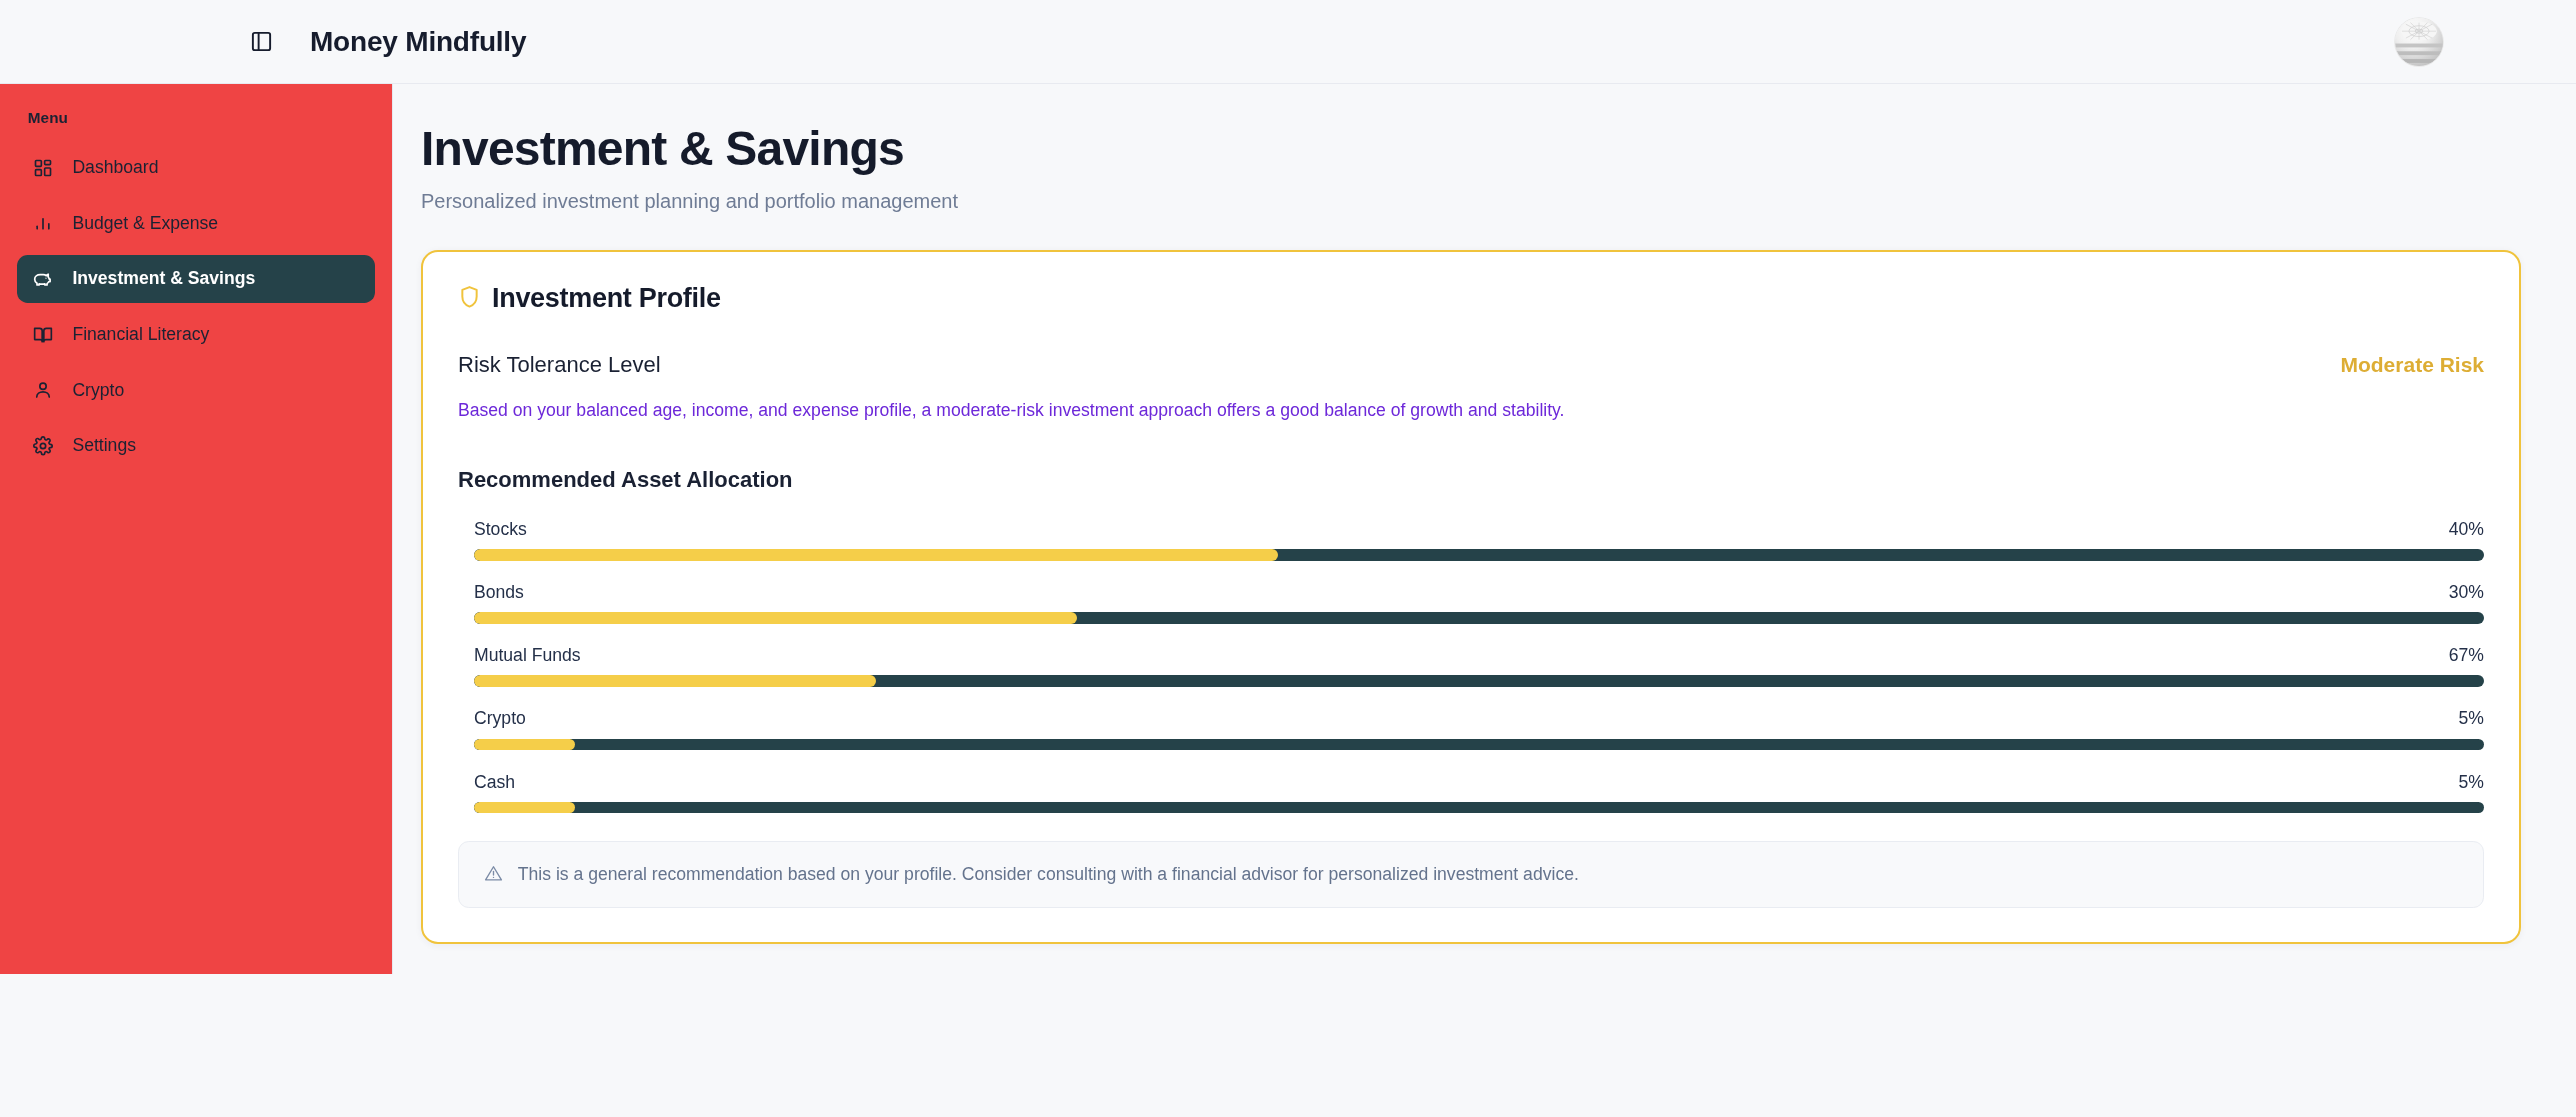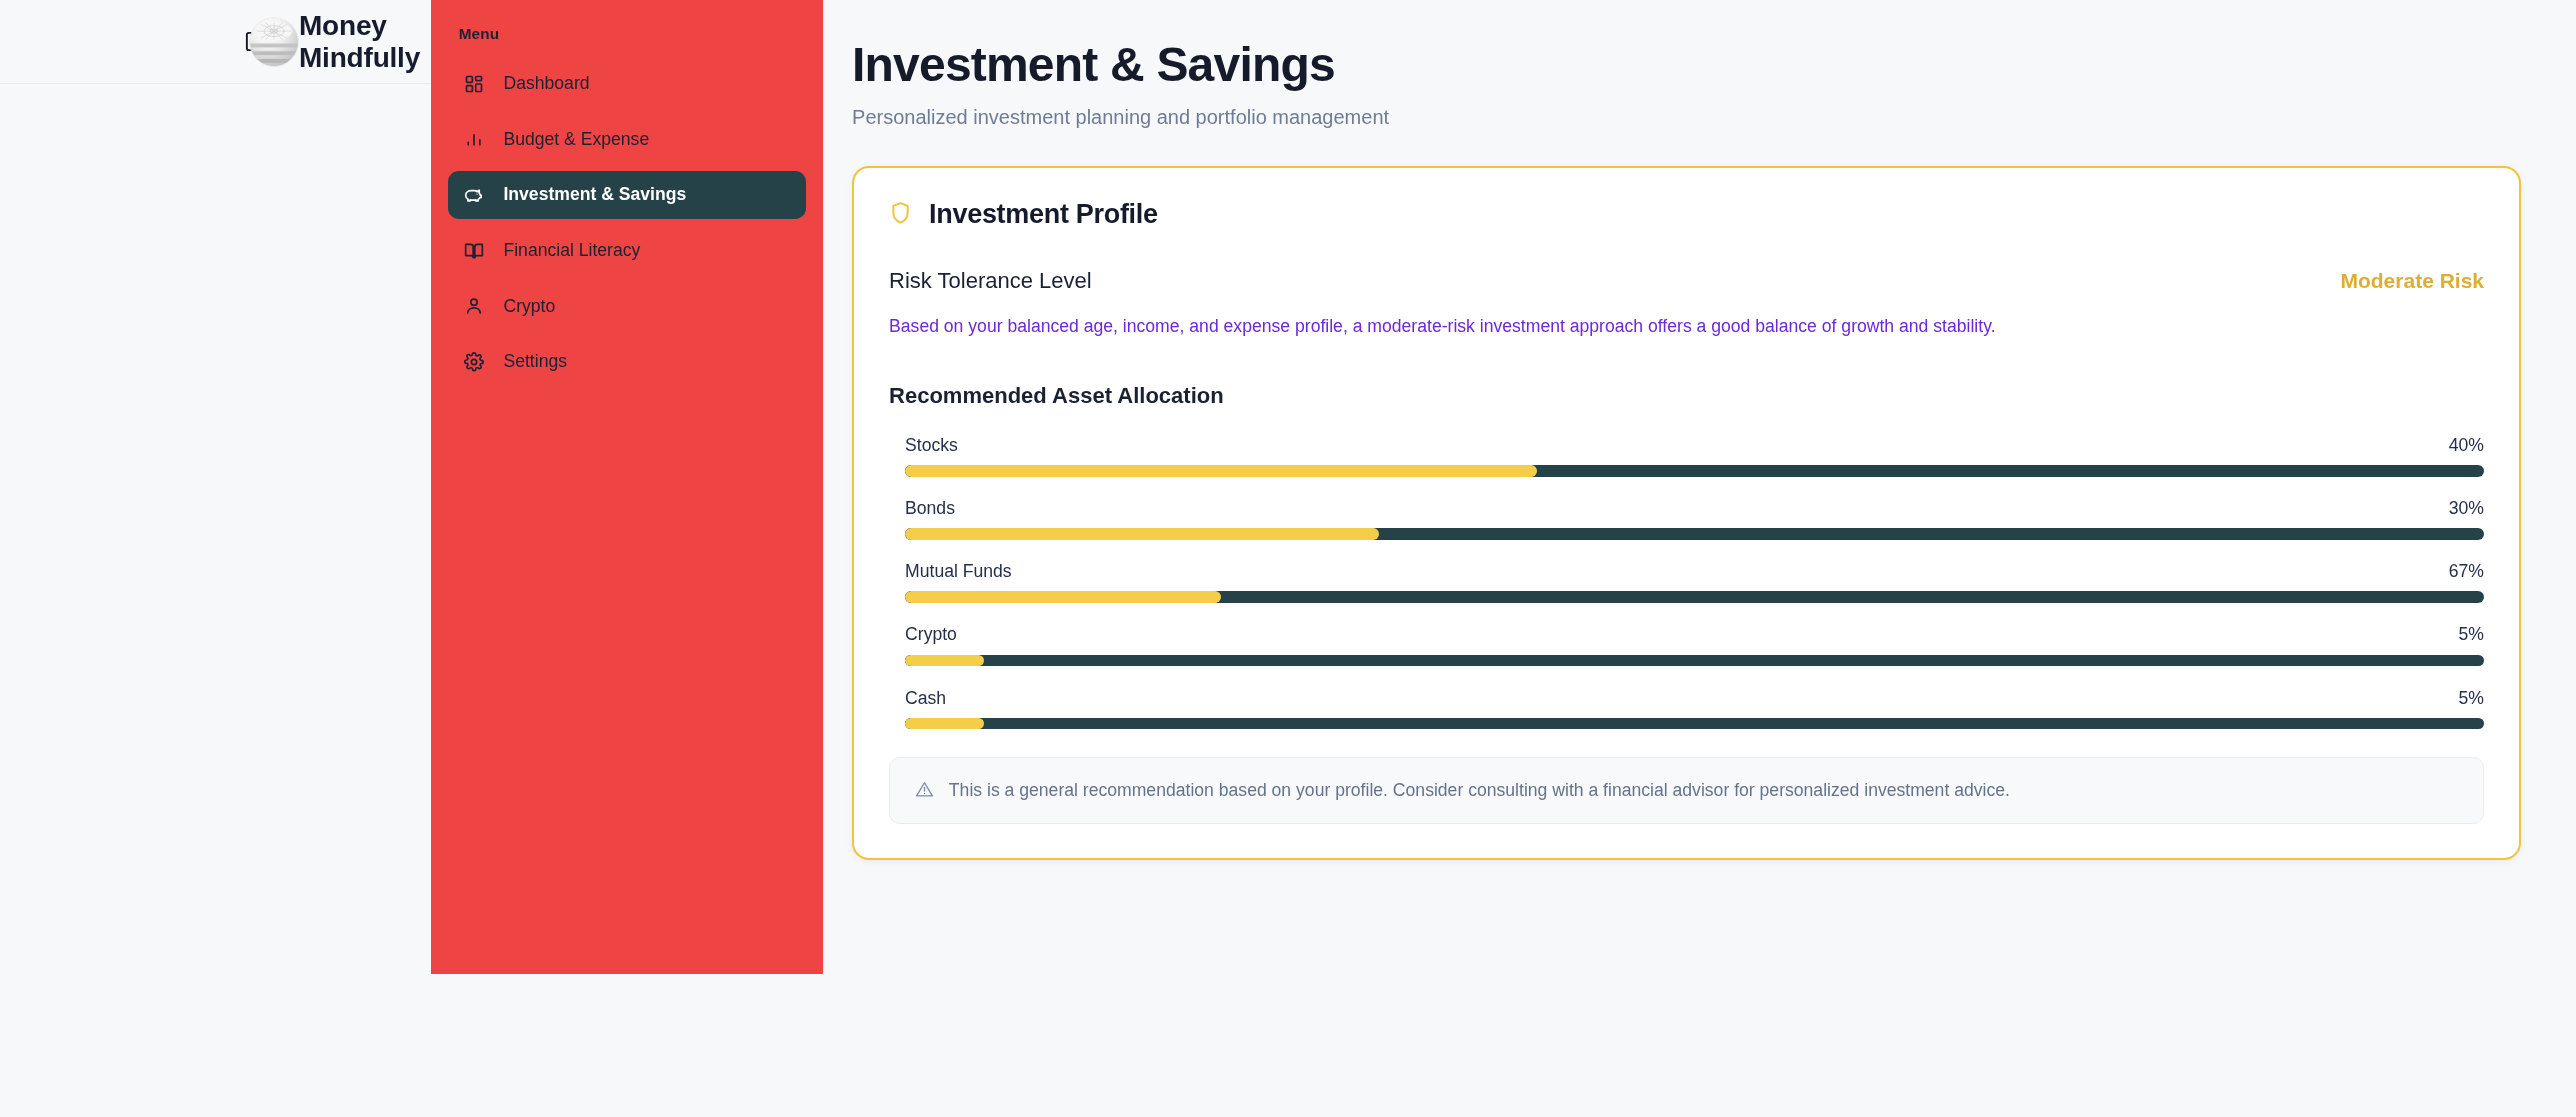--- a/index.html
+++ b/index.html
@@ -2,21 +2,21 @@
 <html style="font-size:12.3px"><head>
 <meta charset="utf-8">
 <style>
   * { box-sizing: border-box; margin: 0; padding: 0; }
   html, body {
     width: 2576px; height: 1118px;
     background: #f7f8fa;
     font-family: "Liberation Sans", sans-serif;
     overflow: hidden;
   }
-  .app { display: flex; width: 2576px; height: 974px; }
+  .app { display: flex; flex-direction: column; width: 2576px; height: 974px; }
 
   
   .topbar {
     height: 84px; flex: 0 0 84px;
     background: #f7f8fa;
     border-bottom: 1.5px solid #e8eaf0;
     display: flex; align-items: center;
     position: relative;
   }
   .sidebar-toggle {
@@ -76,21 +76,21 @@
 
   
   .card {
     margin-top: 37px;
     background: #ffffff;
     border: 2.3px solid #f0c33c;
     border-radius: 17px;
     padding: 31px 35px 34px 35px;
     box-shadow: 0 1.5px 7.7px rgba(30,40,70,0.05);
   }
-  .card-head { display: flex; align-items: center; gap: 17px; margin-bottom: 38px; }
+  .card-head { display: flex; align-items: center; gap: 11px; margin-bottom: 38px; }
   .card-title { font-size: 27px; font-weight: 700; color: #151b2b; letter-spacing: -0.3px; }
 
   .risk-row { display: flex; align-items: baseline; justify-content: space-between; }
   .risk-label { font-size: 22px; font-weight: 400; color: #1a2133; }
   .risk-badge { font-size: 21px; font-weight: 700; color: #ddad34; }
   .risk-desc { font-size: 17.6px; color: #6d28d9; margin-top: 20px; line-height: 1.45; }
 
   .alloc-title { font-size: 22px; font-weight: 700; color: #1a2133; margin-top: 43px; margin-bottom: 26px; }
 
   .bar-group { margin-bottom: 21.5px; margin-left: 16px; }

